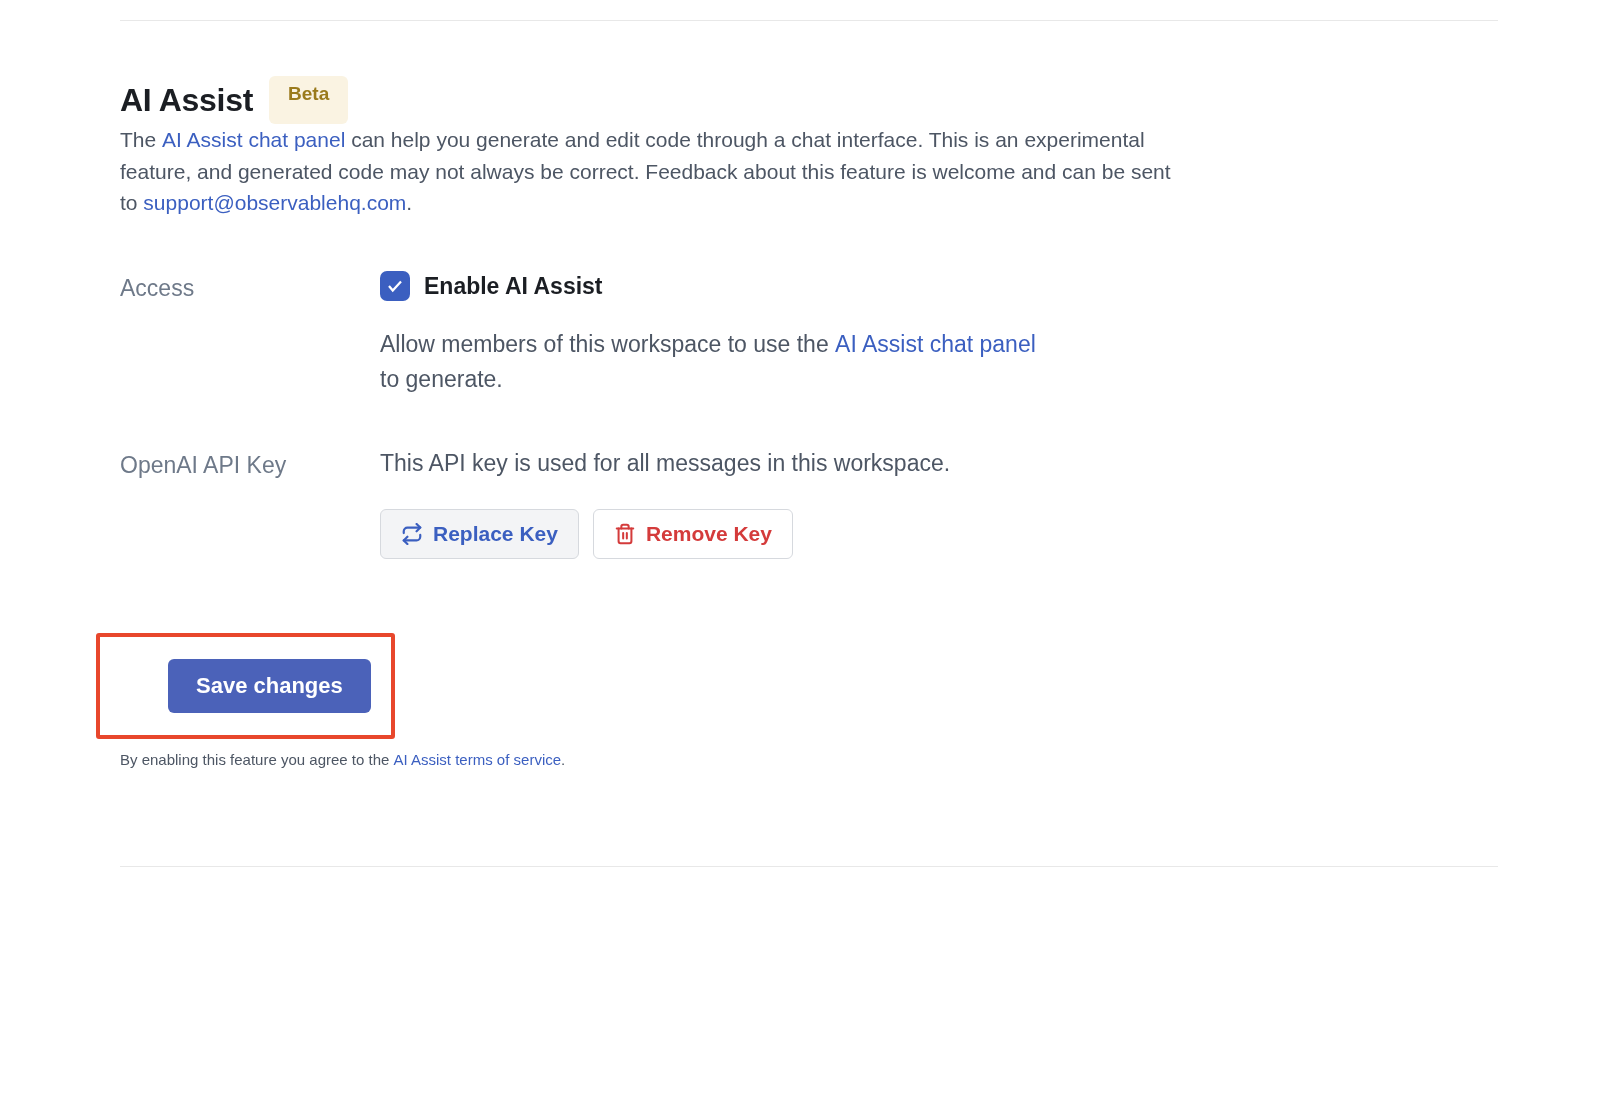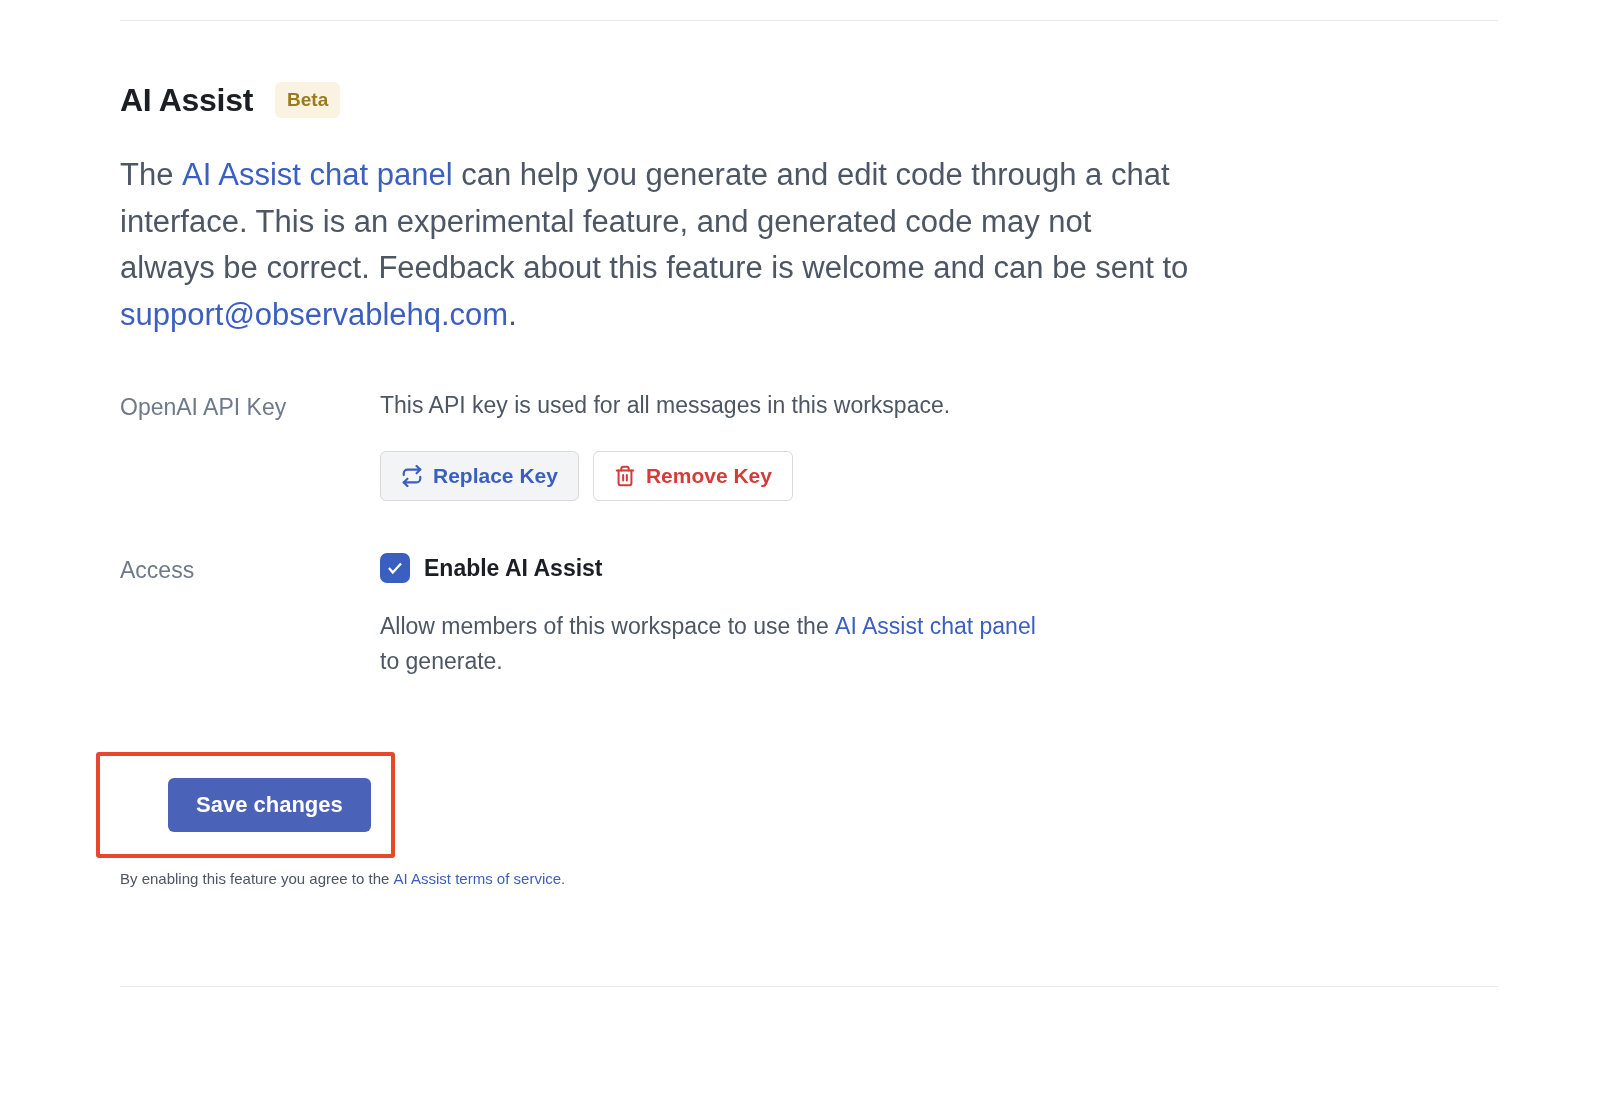--- a/index.html
+++ b/index.html
@@ -24,41 +24,39 @@
       margin-top: 20px;
       margin-bottom: 55px;
     }
     .bottom-divider {
       height: 1px;
       background: #e8e8e8;
       margin-top: 95px;
     }
     .section-header {
       display: flex;
-      align-items: center;
-      gap: 22px;
-      margin-bottom: 28px;
+      gap: 16px;
     }
     .section-title {
       font-size: 32px;
       font-weight: 700;
       color: #1b1e23;
       letter-spacing: -0.3px;
     }
     .beta-badge {
       background: #faf3e2;
       color: #9a7a1c;
       font-size: 19px;
       font-weight: 600;
-      padding: 4px 12px;
+      padding: 4px 19px;
       border-radius: 6px;
     }
     .description {
       color: #4d5664;
-      font-size: 31px;
+      font-size: 21px;
       margin-bottom: 50px;
       max-width: 1070px;
     }
     .description a,
     .link {
       color: #3b5fc0;
       text-decoration: none;
       font-weight: 500;
     }
     .form-row {
@@ -179,20 +177,37 @@
   <div class="top-divider"></div>
 
   <div class="section-header">
     <h2 class="section-title">AI Assist</h2>
     <span class="beta-badge">Beta</span>
   </div>
 
   <p class="description">
     <span>The </span><a href="#" class="link">AI Assist chat panel</a><span> can help you generate and edit code through a chat interface. This is an experimental feature, and generated code may not always be correct. Feedback about this feature is welcome and can be sent to </span><a href="#" class="link">support@observablehq.com</a><span>.</span>
   </p>
+
+  <div class="form-row">
+    <div class="form-label">Access</div>
+    <div class="form-content">
+      <div class="checkbox-row">
+        <div class="checkbox">
+          <svg viewBox="0 0 24 24">
+              <polyline points="4 12 9 18 20 6"></polyline>
+            </svg>
+        </div>
+        <span class="checkbox-label">Enable AI Assist</span>
+      </div>
+      <p class="hint-text">
+        <span>Allow members of this workspace to use the </span><a href="#" class="link">AI Assist chat panel</a><span> to generate.</span>
+      </p>
+    </div>
+  </div>
 
   <div class="form-row">
     <div class="form-label">OpenAI API Key</div>
     <div class="form-content">
       <p class="api-hint">This API key is used for all messages in this workspace.</p>
       <div class="button-row">
         <button class="btn btn-replace">
           <svg viewBox="0 0 24 24" fill="none" stroke="#3b5fc0" stroke-width="2.4" stroke-linecap="round" stroke-linejoin="round">
             <polyline points="17 1 21 5 17 9"></polyline>
             <path d="M3 11V9a4 4 0 0 1 4-4h14"></path>
@@ -208,37 +223,20 @@
             <path d="M8 6V4a2 2 0 0 1 2-2h4a2 2 0 0 1 2 2v2"></path>
             <line x1="10" y1="11" x2="10" y2="17"></line>
             <line x1="14" y1="11" x2="14" y2="17"></line>
           </svg>
           <span>Remove Key</span>
         </button>
       </div>
     </div>
   </div>
 
-  <div class="form-row">
-    <div class="form-label">Access</div>
-    <div class="form-content">
-      <div class="checkbox-row">
-        <div class="checkbox">
-          <svg viewBox="0 0 24 24">
-              <polyline points="4 12 9 18 20 6"></polyline>
-            </svg>
-        </div>
-        <span class="checkbox-label">Enable AI Assist</span>
-      </div>
-      <p class="hint-text">
-        <span>Allow members of this workspace to use the </span><a href="#" class="link">AI Assist chat panel</a><span> to generate.</span>
-      </p>
-    </div>
-  </div>
-
   <div class="save-highlight">
     <button class="btn-save">Save changes</button>
   </div>
 
   <p class="terms-text">
     <span>By enabling this feature you agree to the </span><a href="#" class="link">AI Assist terms of service</a><span>.</span>
   </p>
 
   <div class="bottom-divider"></div>
 </div>

